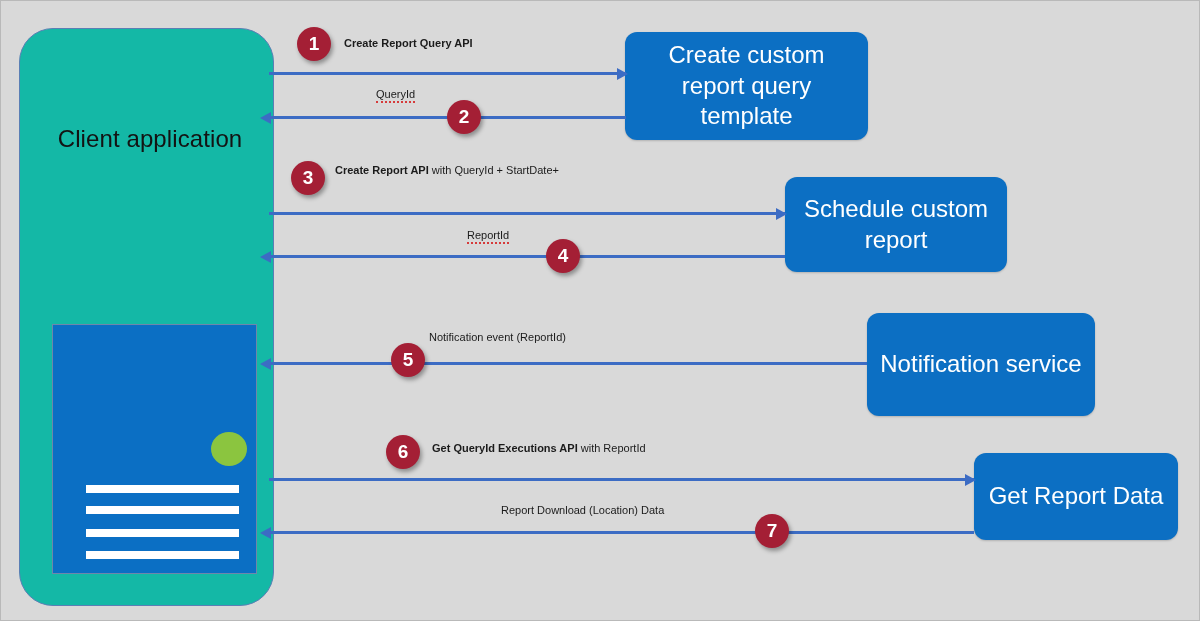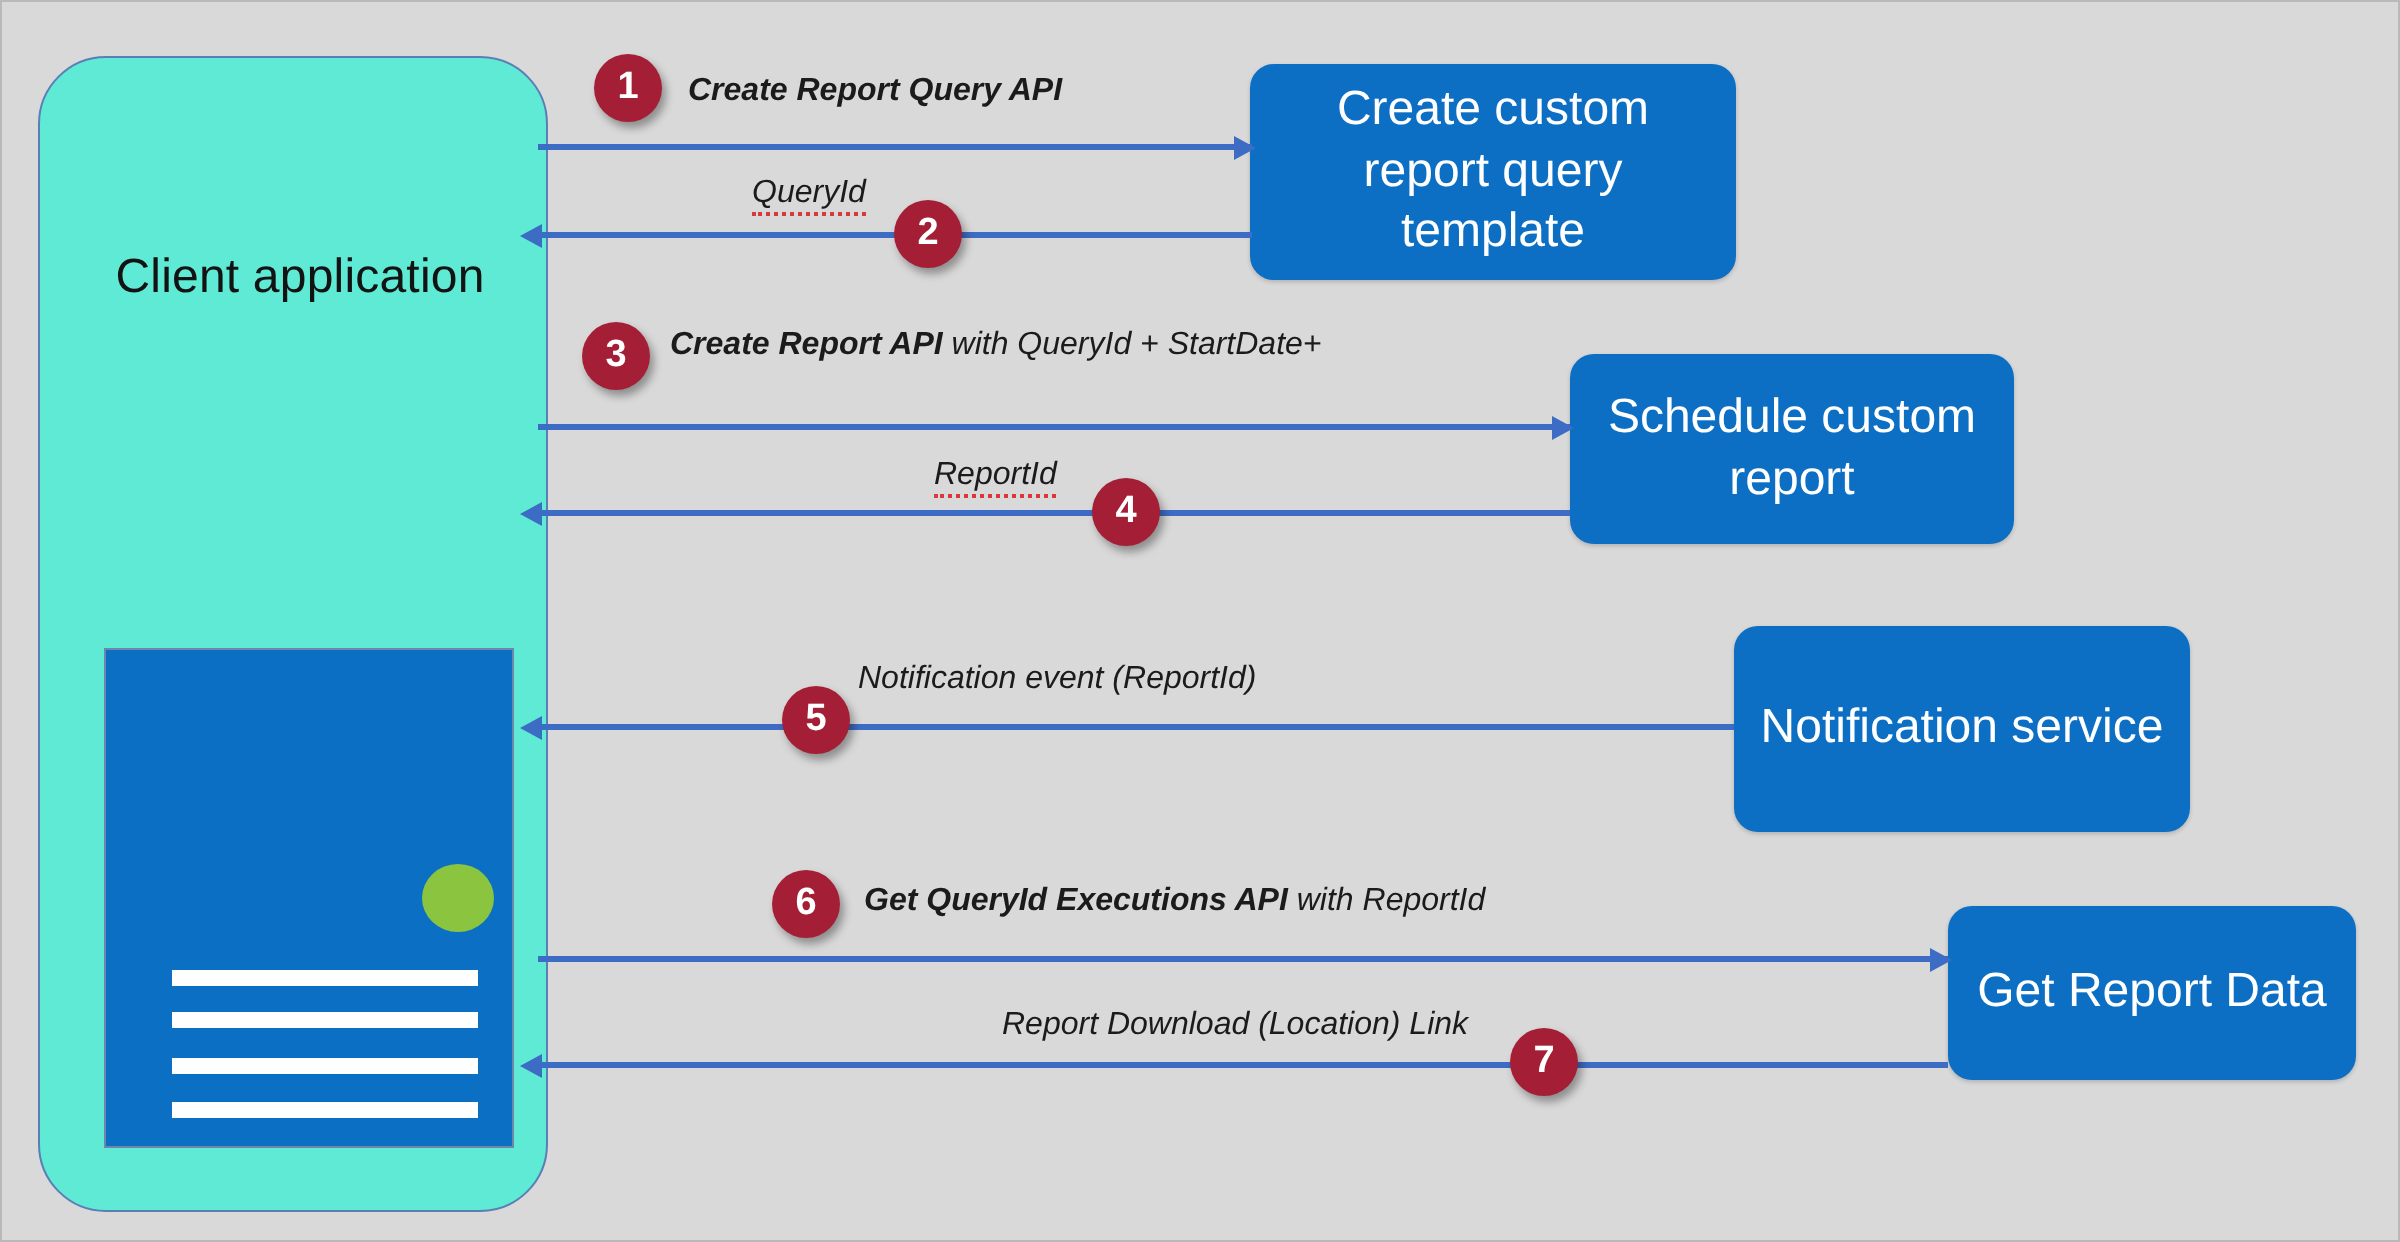--- a/index.html
+++ b/index.html
@@ -17,21 +17,21 @@
     border:1px solid #b9b9b9;
   }
 
   
   .device{
     position:absolute;
     left:18px;top:27px;
     width:255px;height:578px;
     border:1.5px solid #5b7fb5;
     border-radius:34px;
-    background:#5eead4;
+    background:#14b8a6;
     box-sizing:border-box;
   }
   .device-title{
     position:absolute;
     left:24px;top:96px;
     width:212px;
     text-align:center;
     font-size:24px;
     color:#131313;
     letter-spacing:.1px;
@@ -109,22 +109,21 @@
     font-weight:bold;
     display:flex;
     align-items:center;
     justify-content:center;
     box-shadow:2px 3px 4px rgba(0,0,0,.35);
   }
 
   
   .lbl{
     position:absolute;
-    font-style:italic;
-    font-size:16px;
+    font-size:11px;
     color:#1b1b1b;
     white-space:nowrap;
   }
   .lbl.bold{font-weight:bold;}
   .sp{font-weight:normal;}
   .squig{
     border-bottom:2px dotted #d63a3a;
     padding-bottom:1px;
   }
 </style>
@@ -179,15 +178,15 @@
   <div class="lbl" style="left:428px;top:330px;">Notification event (ReportId)</div>
 
   <div class="arrow-line" style="left:268px;top:477px;width:705px;"></div>
   <div class="arrow-head right" style="left:964px;top:472.5px;"></div>
   <div class="badge" style="left:385px;top:434px;">6</div>
   <div class="lbl bold" style="left:431px;top:441px;"><span>Get QueryId Executions API</span><span class="sp">&nbsp;</span><span class="sp">with ReportId</span></div>
 
   <div class="arrow-line" style="left:268px;top:530px;width:705px;"></div>
   <div class="arrow-head left" style="left:259px;top:525.5px;"></div>
   <div class="badge" style="left:754px;top:513px;">7</div>
-  <div class="lbl" style="left:500px;top:503px;">Report Download (Location) Link</div>
+  <div class="lbl" style="left:500px;top:503px;">Report Download (Location) Data</div>
 
 </div>
 
 </body></html>

